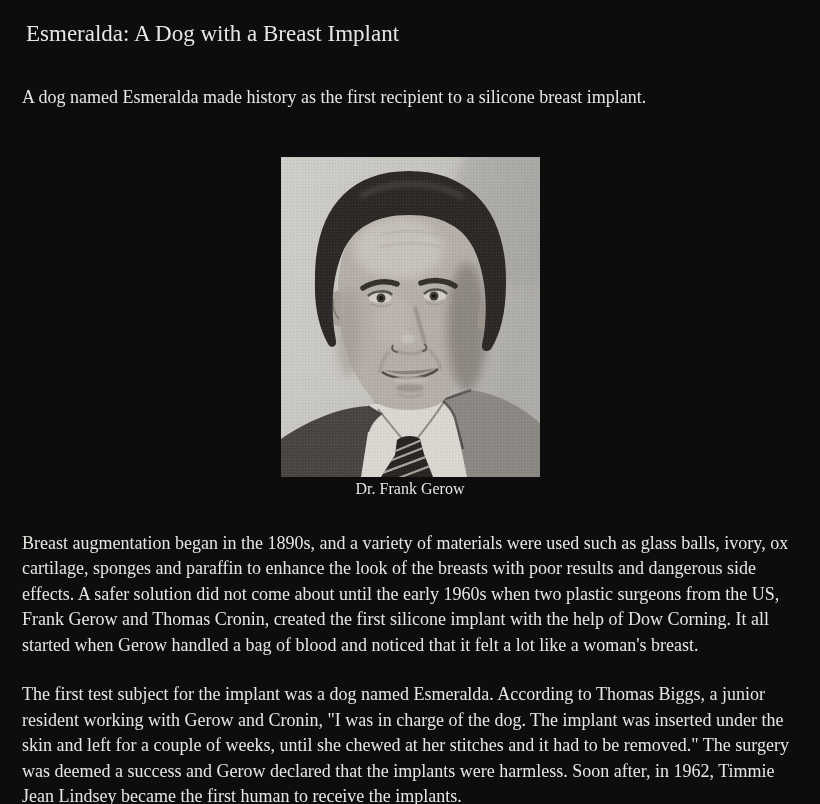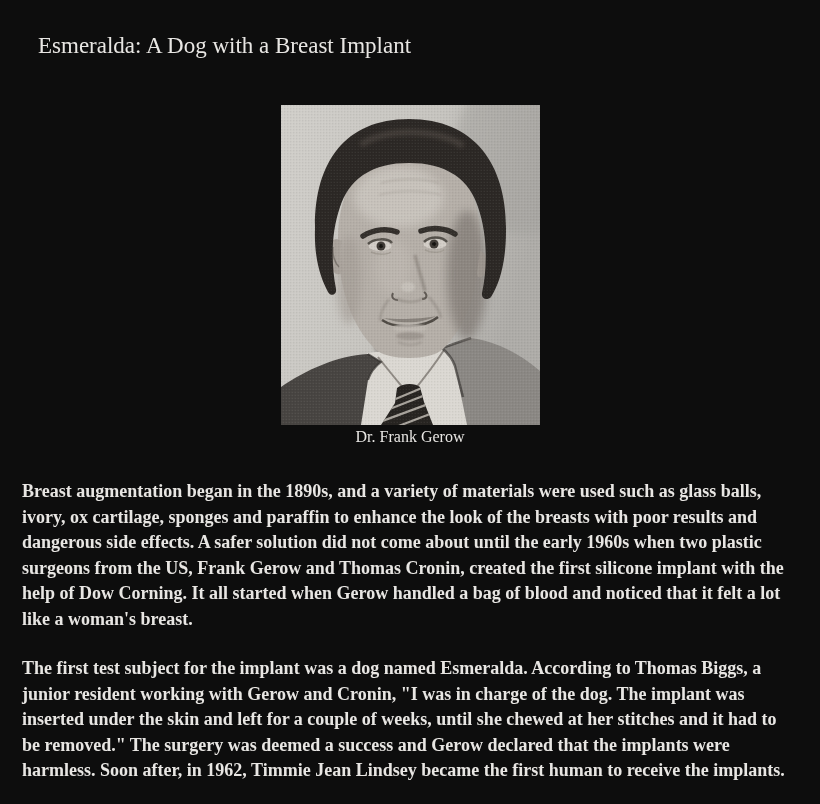--- a/index.html
+++ b/index.html
@@ -14,21 +14,21 @@
     color: #e8e6e3;
     font-family: "Liberation Serif", "DejaVu Serif", serif;
   }
   .page {
     padding: 16px 22px 0 22px;
   }
   h1.title {
     font-size: 23px;
     font-weight: 400;
     line-height: 27px;
-    margin: 16px;
+    margin: 4px;
   }
   p.intro {
     font-size: 18px;
     line-height: 25.5px;
     margin: 38px 0 0 0;
   }
   figure.photo-figure {
     width: 259px;
     margin: 46px auto 0 auto;
     text-align: center;
@@ -44,33 +44,33 @@
   }
   figcaption.caption {
     font-size: 16px;
     line-height: 19px;
     margin-top: 2px;
   }
   p.para {
     font-size: 18px;
     line-height: 25.5px;
     margin: 33px 0 0 0;
-    font-weight: bold;
   }
   p.para + p.para {
     margin-top: 24px;
   }
 </style>
 </head>
 <body>
 
 <div class="page">
 
   <h1 class="title">Esmeralda: A Dog with a Breast Implant</h1>
 
+  <p class="intro">A dog named Esmeralda made history as the first recipient to a silicone breast implant.</p>
 
   <figure class="photo-figure">
     <div class="photo">
 
       <svg viewBox="0 0 259 320" xmlns="http://www.w3.org/2000/svg">
         <defs>
           <linearGradient id="bgg" x1="0" y1="0" x2="1" y2="0.35">
             <stop offset="0" stop-color="#d1cfca"></stop>
             <stop offset="0.55" stop-color="#c6c4bf"></stop>
             <stop offset="1" stop-color="#aeaca8"></stop>

